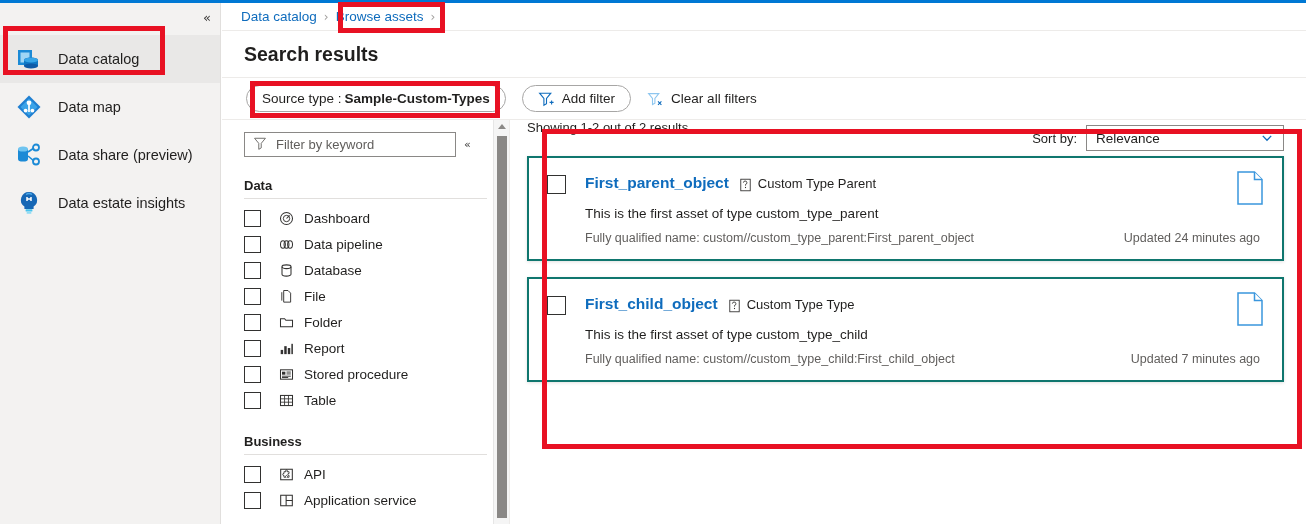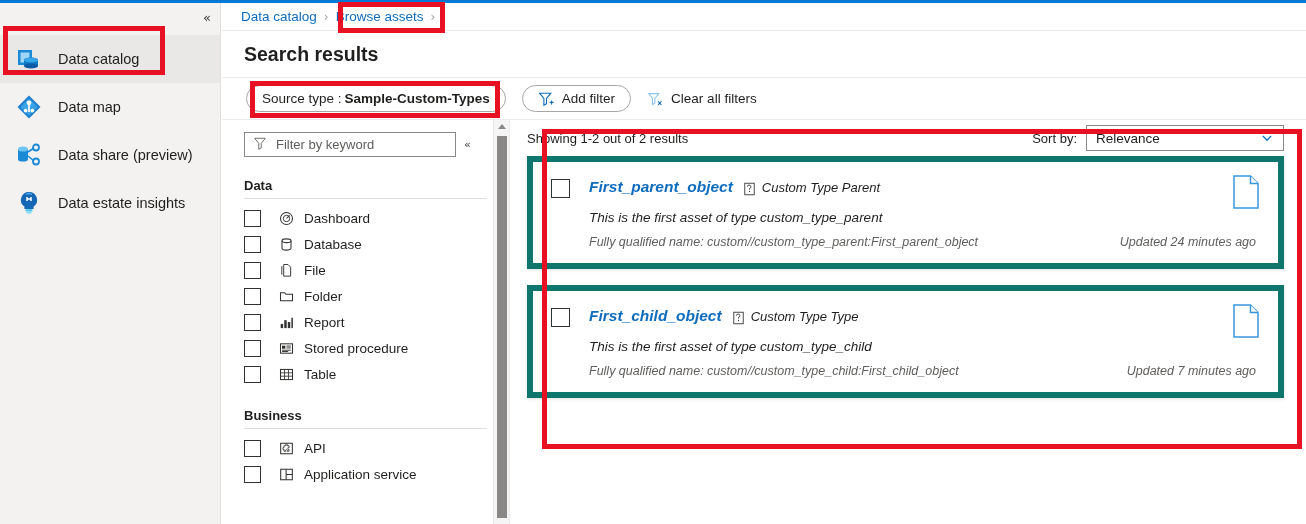--- a/index.html
+++ b/index.html
@@ -225,21 +225,21 @@
   
   .results {
     position: relative;
     flex: 1;
     height: 404px;
     background: #fff;
     padding-left: 9px;
   }
   .results-head {
     height: 36px;
-    display: flex; align-items: center;
+    display: flex; 
     padding-left: 8px; padding-right: 22px;
   }
   .showing {
     font-size: 13px; color: #201f1e;
   }
   .sort-wrap {
     margin-left: auto;
     display: flex; align-items: center;
     gap: 9px;
   }
@@ -252,24 +252,23 @@
     padding: 0 9px;
     font-size: 13.5px; color: #201f1e;
     cursor: pointer;
   }
   .sort-chev { margin-left: auto; display: inline-flex; }
 
   .card {
     position: relative;
     margin: 0 22px 16px 8px;
     background: #fff;
-    border: 6px solid #0f766e;
+    border: 2px solid #0f766e;
     box-shadow: 0 1.2px 3.2px rgba(0,0,0,.12), 0 0.3px 0.9px rgba(0,0,0,.10);
     padding: 16px 18px 14px 18px;
-    font-style: italic;
   }
   .card-top { display: flex; align-items: flex-start; }
   .card-cbox {
     width: 19px; height: 19px;
     border: 1px solid #323130;
     background: #fff;
     flex: 0 0 19px;
     margin-top: 1px;
     margin-right: 19px;
   }
@@ -449,20 +448,31 @@
             <span class="facet-ico">
               <svg width="15" height="15" viewBox="0 0 16 16">
                   <circle cx="8" cy="8" r="6.4" fill="none" stroke="#323130" stroke-width="1.1"></circle>
                   <circle cx="8" cy="8" r="3.4" fill="none" stroke="#323130" stroke-width="1"></circle>
                   <path d="M8 8 l3.3 -3.3" stroke="#323130" stroke-width="1.1"></path>
                 </svg>
             </span>
             <span class="facet-label">Dashboard</span>
           </div>
 
+          <div class="facet-row">
+            <span class="cbox"></span>
+            <span class="facet-ico">
+              <svg width="15" height="15" viewBox="0 0 16 16">
+                  <ellipse cx="4.2" cy="8" rx="2.6" ry="4" fill="none" stroke="#323130" stroke-width="1.1"></ellipse>
+                  <ellipse cx="8" cy="8" rx="2.6" ry="4" fill="none" stroke="#323130" stroke-width="1.1"></ellipse>
+                  <ellipse cx="11.8" cy="8" rx="2.6" ry="4" fill="none" stroke="#323130" stroke-width="1.1"></ellipse>
+                </svg>
+            </span>
+            <span class="facet-label">Data pipeline</span>
+          </div>
 
           <div class="facet-row">
             <span class="cbox"></span>
             <span class="facet-ico">
               <svg width="15" height="15" viewBox="0 0 16 16">
                   <path d="M3.2 4 v8 a4.8 2 0 0 0 9.6 0 V4" fill="none" stroke="#323130" stroke-width="1.1"></path>
                   <ellipse cx="8" cy="4" rx="4.8" ry="2" fill="none" stroke="#323130" stroke-width="1.1"></ellipse>
                 </svg>
             </span>
             <span class="facet-label">Database</span>

